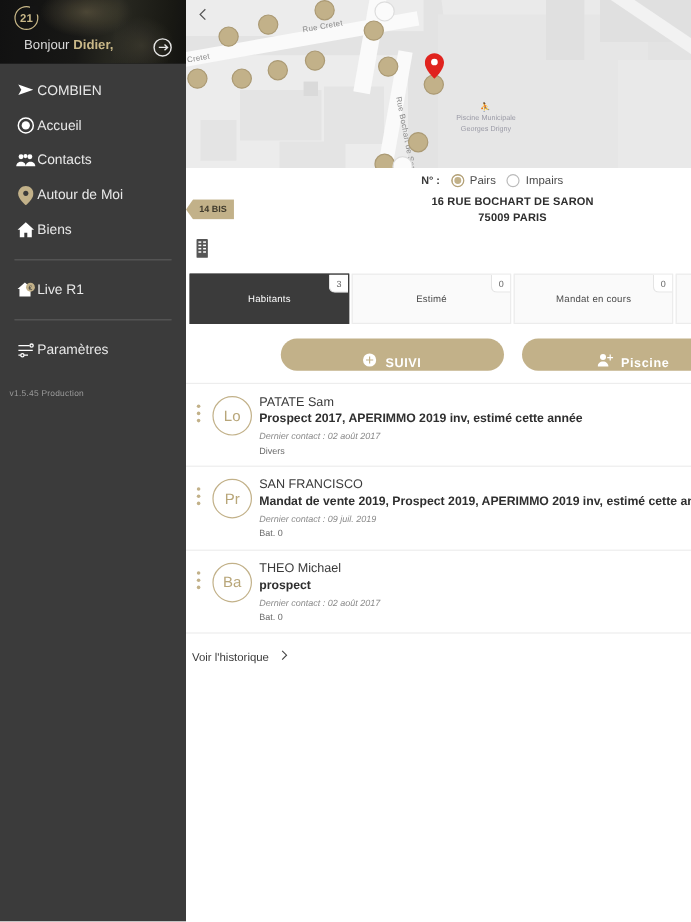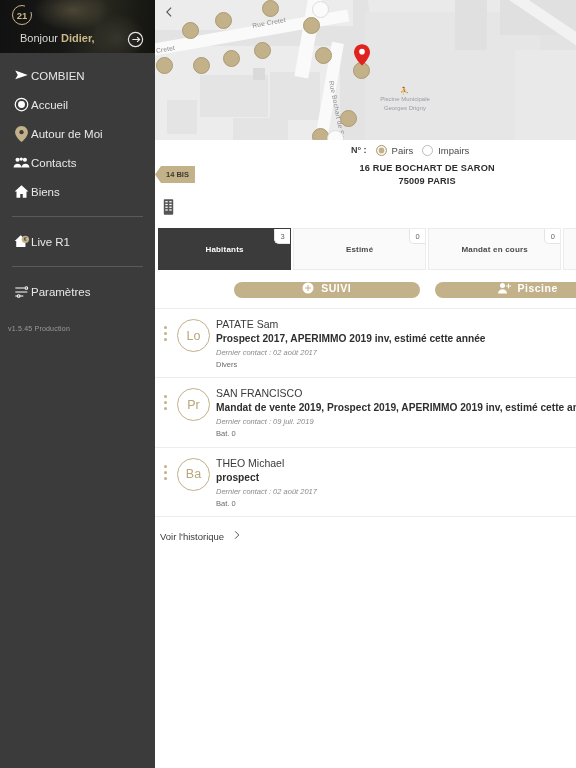--- a/index.html
+++ b/index.html
@@ -124,35 +124,35 @@
   .bld-txt { font-size:12.5px; color:#333; }
 
   
   .tabs { display:flex; gap:2px; padding: 4px 3px 0 3px; }
   .tab {
     flex:1; height:42px; background:#fafafa; border:1px solid #ececec;
     position:relative; display:flex; align-items:center; justify-content:center;
     cursor:pointer;
   }
   .tab.active { background:#3b3b3b; border-color:#3b3b3b; }
-  .tab-lbl { font-size:8px; font-weight:bold; color:#4a4a4a; letter-spacing:.2px; }
+  .tab-lbl { font-size:8px; font-weight:normal; color:#4a4a4a; letter-spacing:.2px; }
   .tab.active .tab-lbl { color:#fff; }
   .badge {
     position:absolute; right:0; top:0; width:16px; height:15px;
     background:#fff; border-left:1px solid #e4e4e4; border-bottom:1px solid #e4e4e4;
     font-size:7.5px; color:#666; display:flex; align-items:center; justify-content:center;
     border-radius: 0 0 0 5px;
   }
 
   
   .actions { display:flex; gap:15px; justify-content:center; padding: 12px 0 10px 0; }
   .act-btn {
-    width:186px; height:16px; border-radius:14px; background:#c2b189;
+    width:186px; height:27px; border-radius:14px; background:#c2b189;
     color:#fff; font-size:10.5px; font-weight:bold; letter-spacing:.5px;
-    display:flex; align-items:flex-start; justify-content:center; gap:7px; cursor:pointer;
+    display:flex; align-items:flex-end; justify-content:center; gap:7px; cursor:pointer;
   }
 
   
   .list { border-top:1px solid #ededed; }
   .row {
     display:flex; align-items:flex-start; gap:6px;
     padding: 7px 6px 7px 4px; border-bottom:1px solid #ededed; cursor:pointer;
     min-height:49px;
   }
   .kebab { width:12px; padding-top:10px; display:flex; flex-direction:column; gap:3px; align-items:center; cursor:pointer;}
@@ -211,38 +211,38 @@
           <svg width="15" height="15" viewBox="0 0 24 24">
               <circle cx="12" cy="12" r="10" fill="none" stroke="#fff" stroke-width="2"></circle>
               <circle cx="12" cy="12" r="5.5" fill="#fff"></circle>
             </svg>
         </span>
         <span>Accueil</span>
       </div>
 
       <div class="nav-item">
         <span class="nav-ico">
-          <svg width="13" height="16" viewBox="0 0 24 30" fill="#c2b189">
-              <path d="M12 0C5.4 0 0 5.4 0 12c0 8 12 18 12 18s12-10 12-18c0-6.6-5.4-12-12-12z"></path>
-              <circle cx="12" cy="11.5" r="4" fill="#3b3b3b"></circle>
-            </svg>
-        </span>
-        <span>Autour de Moi</span>
-      </div>
-
-      <div class="nav-item">
-        <span class="nav-ico">
           <svg width="17" height="13" viewBox="0 0 30 20" fill="#fff">
             <circle cx="8" cy="5" r="3.6"></circle>
               <circle cx="21" cy="5" r="3.6"></circle>
               <circle cx="14.5" cy="4" r="3"></circle>
             <path d="M1 19c0-4 3.2-6.6 7-6.6s7 2.6 7 6.6zM15 19c0-4 3.2-6.6 7-6.6s7 2.6 7 6.6z"></path>
           </svg>
         </span>
         <span>Contacts</span>
+      </div>
+
+      <div class="nav-item">
+        <span class="nav-ico">
+          <svg width="13" height="16" viewBox="0 0 24 30" fill="#c2b189">
+              <path d="M12 0C5.4 0 0 5.4 0 12c0 8 12 18 12 18s12-10 12-18c0-6.6-5.4-12-12-12z"></path>
+              <circle cx="12" cy="11.5" r="4" fill="#3b3b3b"></circle>
+            </svg>
+        </span>
+        <span>Autour de Moi</span>
       </div>
 
       <div class="nav-item">
         <span class="nav-ico">
           <svg width="15" height="15" viewBox="0 0 24 24" fill="#fff">
               <path d="M12 2L1 12h3v10h6v-6h4v6h6V12h3z"></path>
             </svg>
         </span>
         <span>Biens</span>
       </div>

